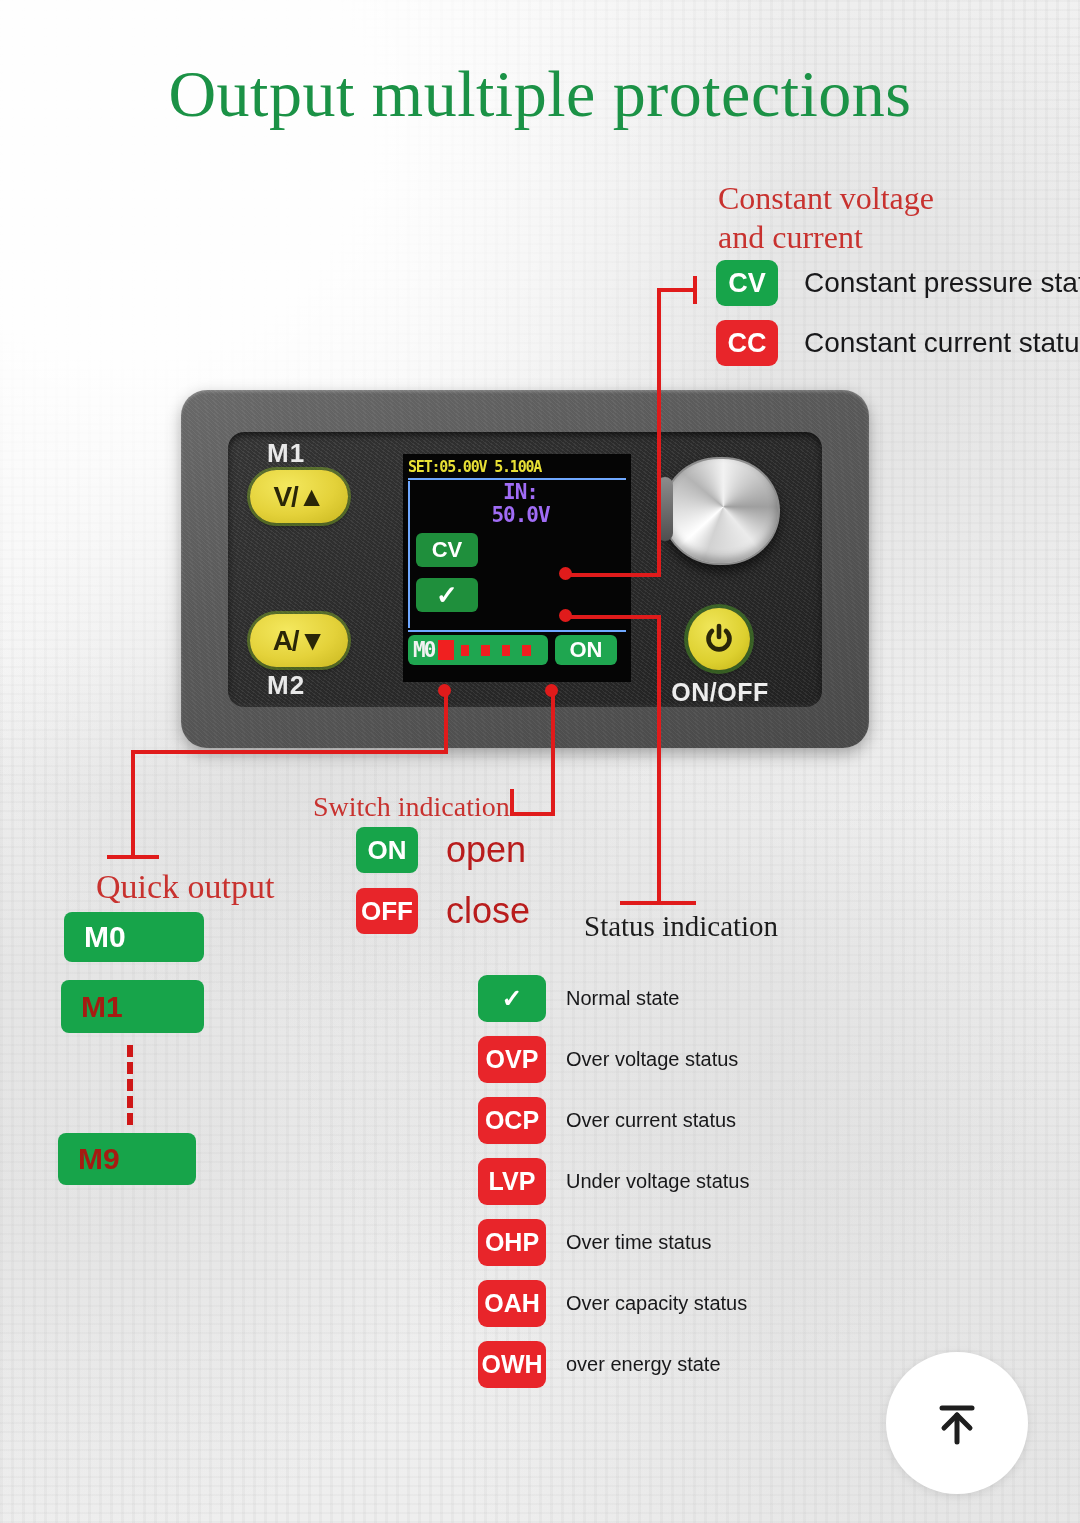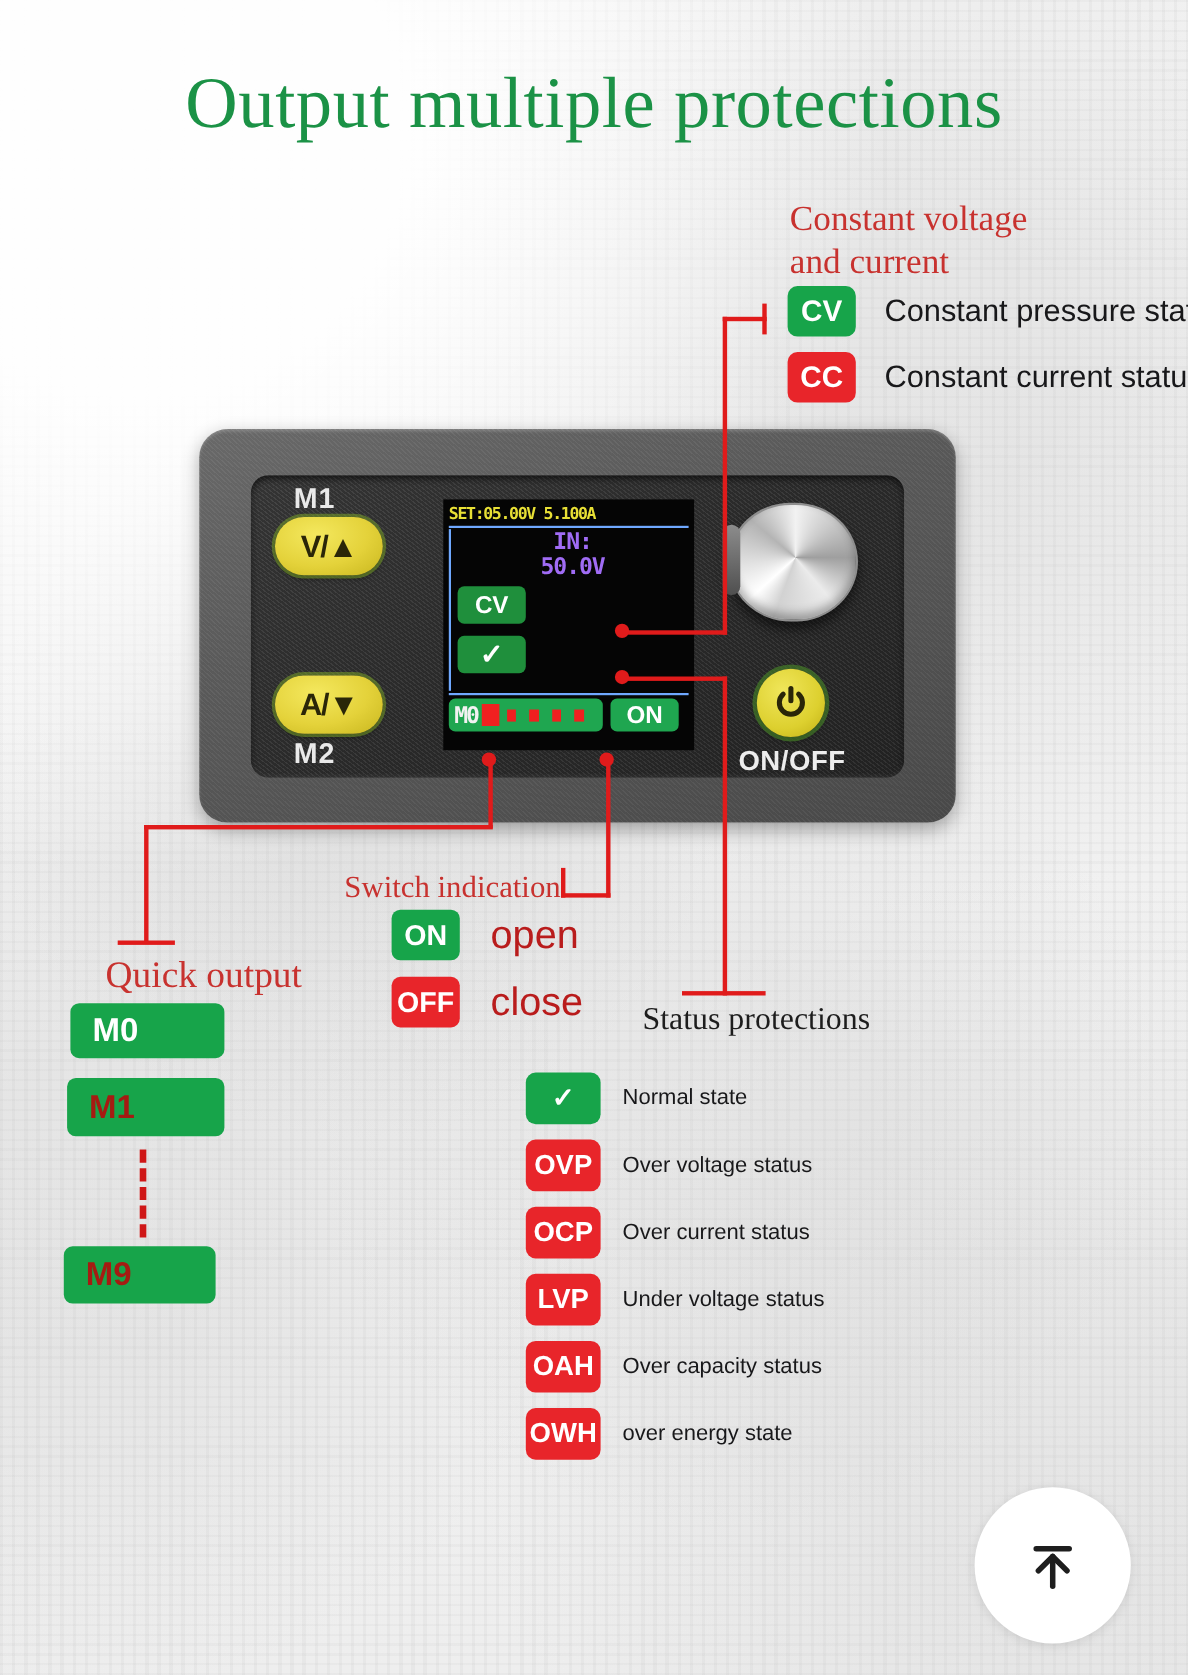--- a/index.html
+++ b/index.html
@@ -411,38 +411,42 @@
 <div class="sw-row" style="left:356px; top:827px;">
   <div class="chip chip-green">ON</div>
   <div class="sw-word">open</div>
 </div>
 
 <div class="sw-row" style="left:356px; top:888px;">
   <div class="chip chip-red">OFF</div>
   <div class="sw-word">close</div>
 </div>
 
-<div class="cap-serif cap-dark" style="left:584px; top:910px; font-size:29px;">Status protections</div>
+<div class="cap-serif cap-dark" style="left:584px; top:910px; font-size:29px;">Status indication</div>
 
 <div id="status-list">
   <div class="srow">
     <div class="chip chip-green tick">✓</div>
     <div class="legend-text">Normal state</div>
   </div>
   <div class="srow">
     <div class="chip chip-red">OVP</div>
     <div class="legend-text">Over voltage status</div>
   </div>
   <div class="srow">
     <div class="chip chip-red">OCP</div>
     <div class="legend-text">Over current status</div>
   </div>
   <div class="srow">
     <div class="chip chip-red">LVP</div>
     <div class="legend-text">Under voltage status</div>
+  </div>
+  <div class="srow">
+    <div class="chip chip-red">OHP</div>
+    <div class="legend-text">Over time status</div>
   </div>
   <div class="srow">
     <div class="chip chip-red">OAH</div>
     <div class="legend-text">Over capacity status</div>
   </div>
   <div class="srow">
     <div class="chip chip-red">OWH</div>
     <div class="legend-text">over energy state</div>
   </div>
 </div>

